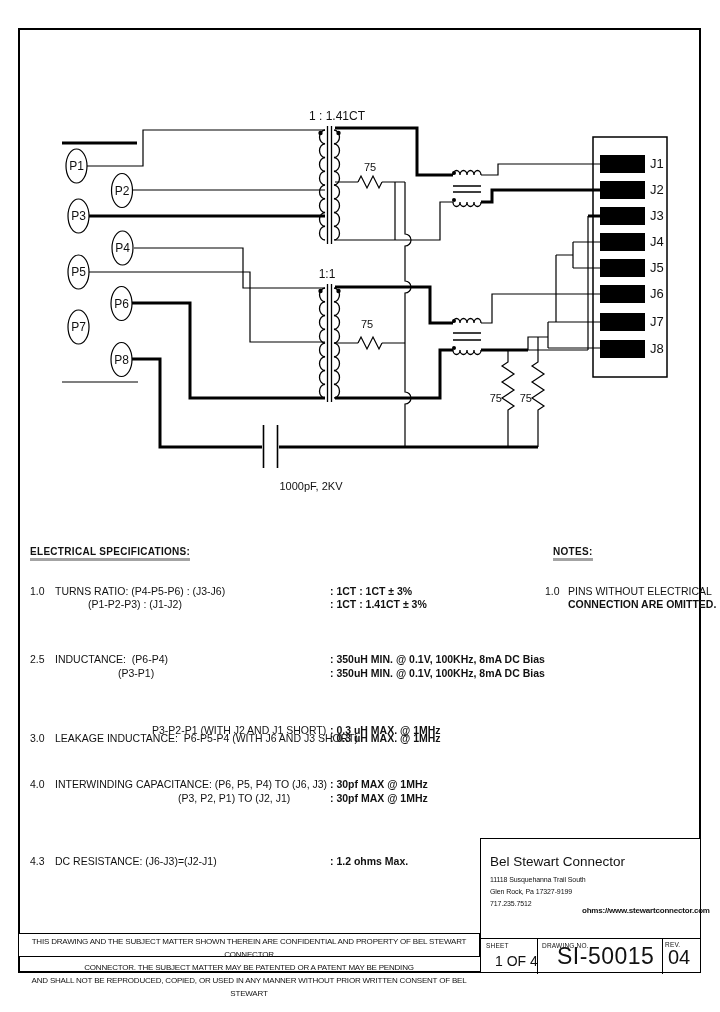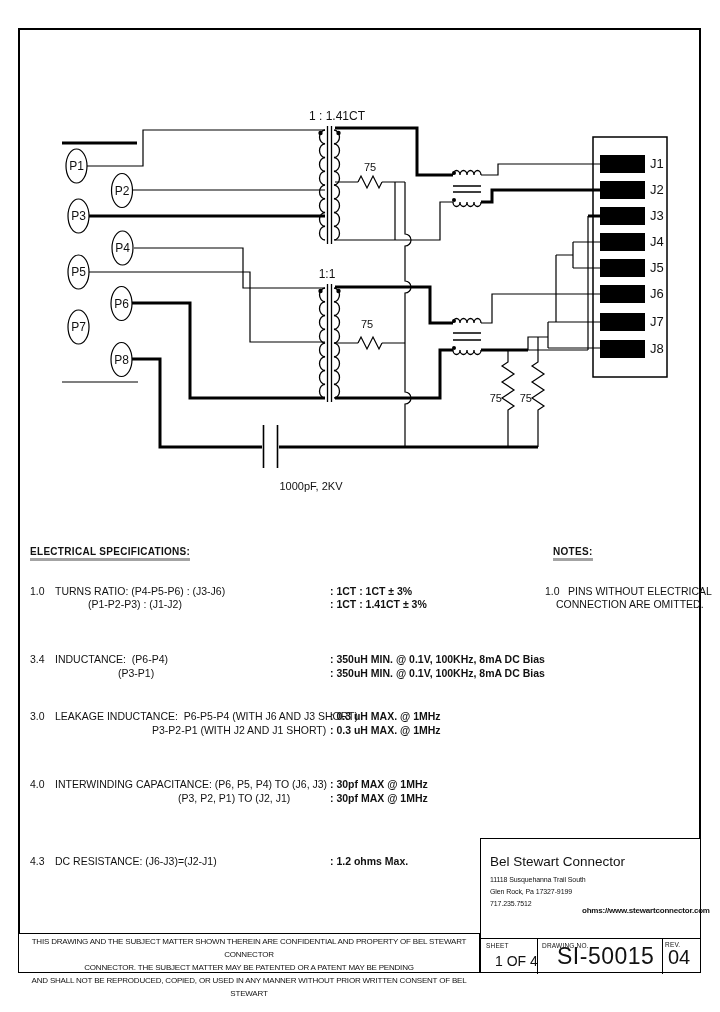--- a/index.html
+++ b/index.html
@@ -11,21 +11,21 @@
   svg text{fill:#111;font-family:"Liberation Sans",sans-serif;}
   .abs{position:absolute;white-space:pre;}
   .spec-head{font-size:10px;letter-spacing:.3px;border-bottom:3px solid #a3a3a3;padding-bottom:1px;font-weight:bold;}
   .sline{position:absolute;left:0;top:0;width:720px;height:14px;font-size:10.5px;}
   .sline span{position:absolute;white-space:pre;}
   .num{left:30px;}
   .val{left:330px;font-weight:bold;}
   .note-txt{font-size:10.5px;}
   
   .box{position:absolute;border:1.5px solid #000;box-sizing:border-box;background:#fff;}
-  #disclaimer{left:18px;top:933px;width:462px;height:40px;text-align:center;
+  #disclaimer{left:18px;top:933px;width:462px;height:24px;text-align:center;
               font-size:8px;line-height:13px;letter-spacing:-0.2px;padding-top:1px;}
   #titleblock{left:480px;top:838px;width:221px;height:135px;}
   .tb-div-h{position:absolute;left:0;top:99px;width:100%;height:0;border-top:1.5px solid #000;}
   .tb-div-v1{position:absolute;left:56px;top:99px;height:36px;width:0;border-left:1.5px solid #000;}
   .tb-div-v2{position:absolute;left:181px;top:99px;height:36px;width:0;border-left:1.5px solid #000;}
   .company{position:absolute;left:9px;top:15px;font-size:13.5px;}
   .addr{position:absolute;left:9px;font-size:7px;letter-spacing:-0.1px;}
   .brand{position:absolute;left:103px;top:8px;font-size:26px;font-weight:bold;font-style:italic;
          letter-spacing:-1.5px;}
   .brand sup{font-size:9px;letter-spacing:0;}
@@ -181,30 +181,30 @@
     <span class="num">1.0</span>
     <span style="left:55px">TURNS RATIO: (P4-P5-P6) : (J3-J6)</span>
     <span class="val">: 1CT : 1CT ± 3%</span>
   </div>
   <div class="sline" style="top:598px">
     <span style="left:88px">(P1-P2-P3) : (J1-J2)</span>
     <span class="val">: 1CT : 1.41CT ± 3%</span>
   </div>
 
   <div class="sline" style="top:653px">
-    <span class="num">3.4</span>
+    <span class="num">2.5</span>
     <span style="left:55px">INDUCTANCE:  (P6-P4)</span>
     <span class="val">: 350uH MIN. @ 0.1V, 100KHz, 8mA DC Bias</span>
   </div>
   <div class="sline" style="top:667px">
     <span style="left:118px">(P3-P1)</span>
     <span class="val">: 350uH MIN. @ 0.1V, 100KHz, 8mA DC Bias</span>
   </div>
 
-  <div class="sline" style="top:710px">
+  <div class="sline" style="top:732px">
     <span class="num">3.0</span>
     <span style="left:55px">LEAKAGE INDUCTANCE:  P6-P5-P4 (WITH J6 AND J3 SHORT)</span>
     <span class="val">: 0.3 uH MAX. @ 1MHz</span>
   </div>
   <div class="sline" style="top:724px">
     <span style="left:152px">P3-P2-P1 (WITH J2 AND J1 SHORT)</span>
     <span class="val">: 0.3 uH MAX. @ 1MHz</span>
   </div>
 
   <div class="sline" style="top:778px">
@@ -219,21 +219,21 @@
 
   <div class="sline" style="top:855px">
     <span class="num">4.3</span>
     <span style="left:55px">DC RESISTANCE: (J6-J3)=(J2-J1)</span>
     <span class="val">: 1.2 ohms Max.</span>
   </div>
 
   <div class="abs spec-head" style="left:545px;top:546px;margin-left:8px;">NOTES:</div>
   <div class="abs note-txt" style="left:545px;top:585px;">1.0</div>
   <div class="abs note-txt" style="left:568px;top:585px;">PINS WITHOUT ELECTRICAL</div>
-  <div class="abs note-txt" style="left:556px;top:598px;">CONNECTION ARE OMITTED.</div>
+  <div class="abs note-txt" style="left:568px;top:598px;font-weight:bold;">CONNECTION ARE OMITTED.</div>
 
   <div id="disclaimer" class="box">
     <div>THIS DRAWING AND THE SUBJECT MATTER SHOWN THEREIN ARE CONFIDENTIAL AND PROPERTY OF BEL STEWART CONNECTOR</div>
     <div>CONNECTOR.  THE SUBJECT MATTER MAY BE PATENTED OR A PATENT MAY BE PENDING</div>
     <div>AND SHALL NOT BE REPRODUCED, COPIED, OR USED IN ANY MANNER WITHOUT PRIOR WRITTEN CONSENT OF BEL STEWART</div>
   </div>
 
   <div id="titleblock" class="box">
     <div class="tb-div-h"></div>
     <div class="tb-div-v1"></div>

